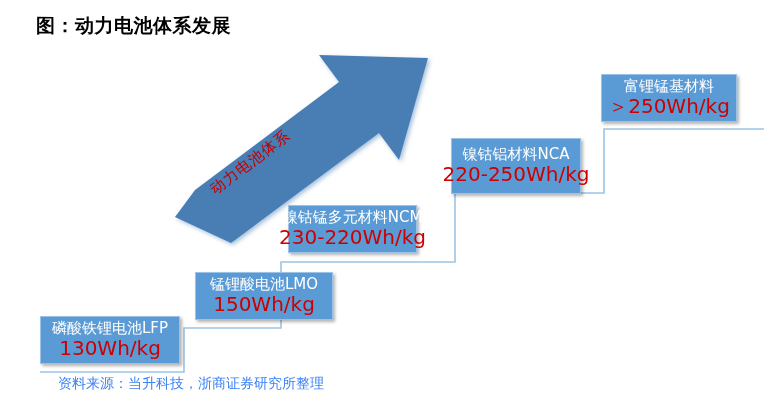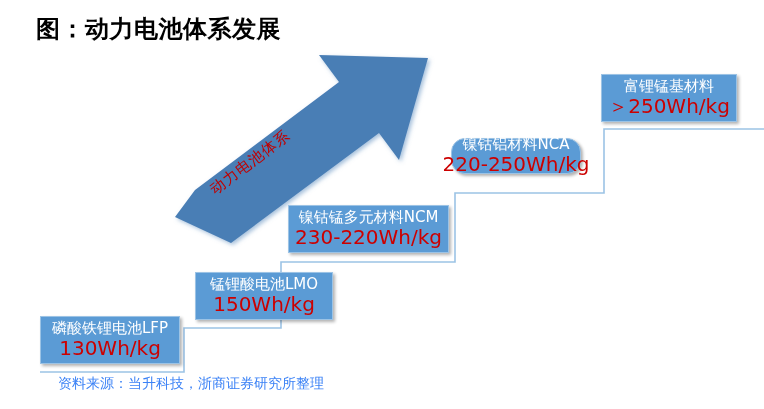--- a/index.html
+++ b/index.html
@@ -14,21 +14,21 @@
     position: relative;
     width: 764px;
     height: 409px;
     background: #ffffff;
     overflow: hidden;
   }
   #chart-title {
     position: absolute;
     left: 36px;
     top: 13px;
-    font-size: 24px;
+    font-size: 19px;
     font-weight: bold;
     color: #000000;
     letter-spacing: 0.5px;
     white-space: nowrap;
     font-family: Liberation Sans, sans-serif;
   }
   #staircase-svg, #arrow-svg {
     position: absolute;
     left: 0;
     top: 0;
@@ -101,26 +101,26 @@
   <div class="stage-box" style="left:40px; top:316px; width:140px; height:48px;">
     <span class="stage-name">磷酸铁锂电池LFP</span>
     <span class="stage-value">130Wh/kg</span>
   </div>
 
   <div class="stage-box" style="left:195px; top:272px; width:138px; height:48px;">
     <span class="stage-name">锰锂酸电池LMO</span>
     <span class="stage-value">150Wh/kg</span>
   </div>
 
-  <div class="stage-box" style="left:288px; top:205px; width:161px; height:48px;text-align:center;">
+  <div class="stage-box" style="left:288px; top:205px; width:129px; height:48px;text-align:center;">
     <span class="stage-name">镍钴锰多元材料NCM</span>
     <span class="stage-value">230-220Wh/kg</span>
   </div>
 
-  <div class="stage-box" style="left:451px; top:138px; width:130px; height:36px;border-radius:14px;">
+  <div class="stage-box" style="left:451px; top:138px; width:130px; height:56px;">
     <span class="stage-name">镍钴铝材料NCA</span>
     <span class="stage-value">220-250Wh/kg</span>
   </div>
 
   <div class="stage-box" style="left:601px; top:74px; width:136px; height:48px;">
     <span class="stage-name">富锂锰基材料</span>
     <span class="stage-value">＞250Wh/kg</span>
   </div>
 
   <div id="source-note">资料来源：当升科技，浙商证券研究所整理</div>

